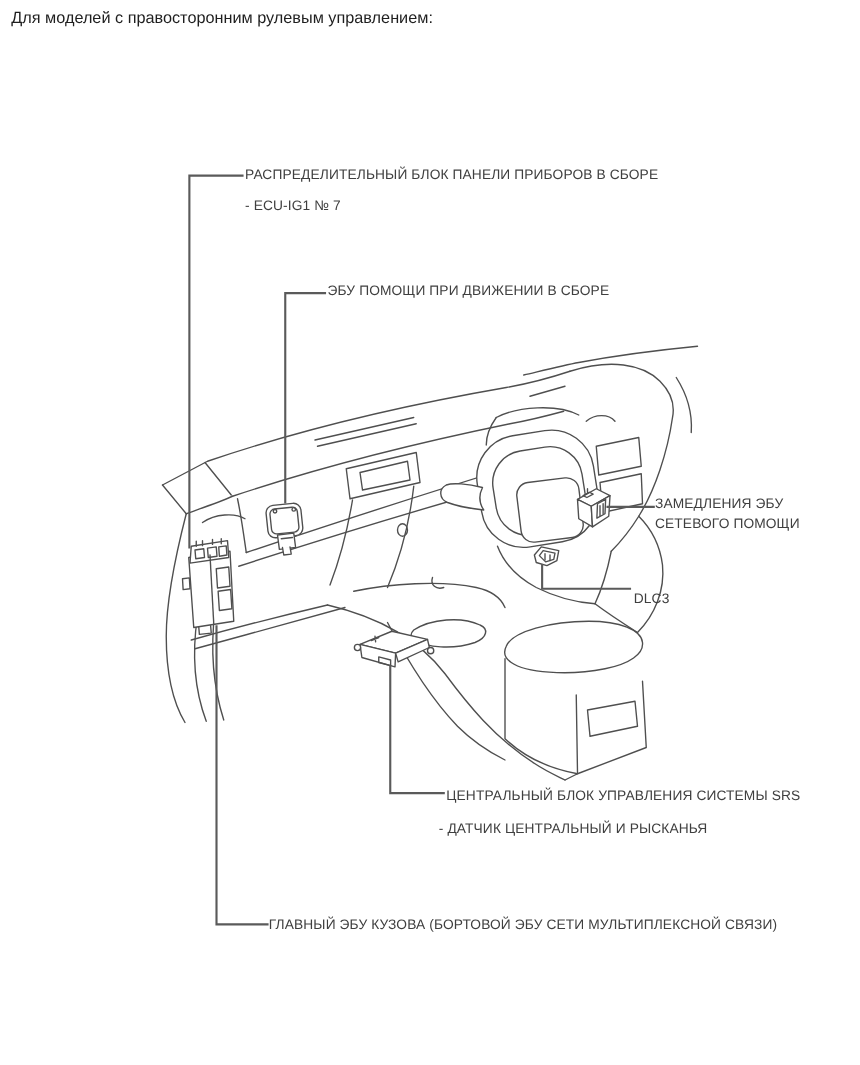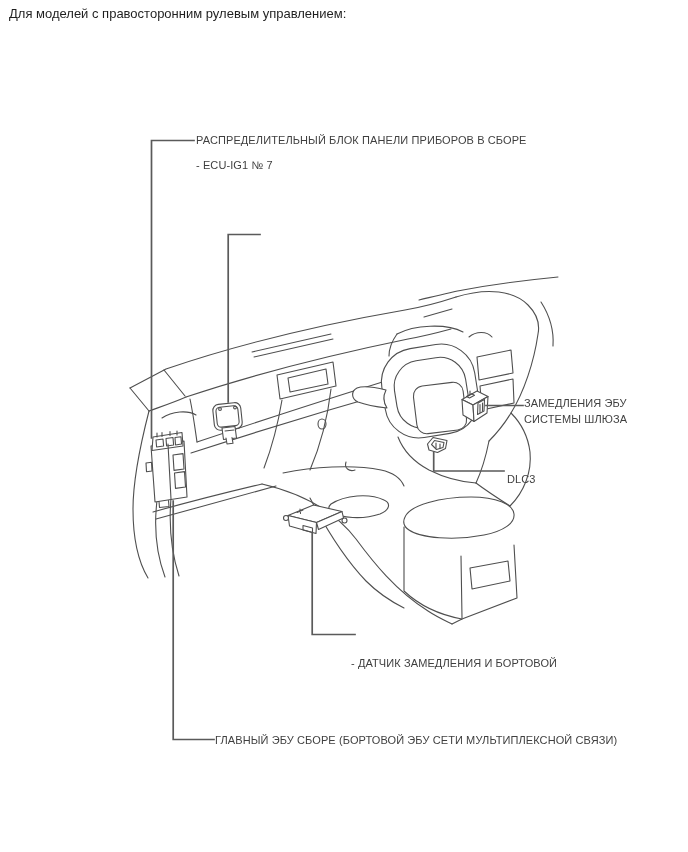--- a/index.html
+++ b/index.html
@@ -150,22 +150,24 @@
       <path class="leader" d="M 523,405.5 L 486,405.5"></path>
       <path class="leader" d="M 504,471 L 433.7,471 L 433.7,452"></path>
       <path class="leader" d="M 312.2,533 L 312.2,634.5 L 355,634.5"></path>
       <path class="leader" d="M 173.2,501 L 173.2,739.5 L 214,739.5"></path>
     </g>
   </svg>
 
   <div class="lbl" style="left:196px;top:133px">РАСПРЕДЕЛИТЕЛЬНЫЙ БЛОК ПАНЕЛИ ПРИБОРОВ В СБОРЕ</div>
   <div class="lbl" style="left:196px;top:158px">- ECU-IG1 № 7</div>
 
+  <div class="lbl" style="left:262px;top:226px">ЭБУ ПОМОЩИ ПРИ ДВИЖЕНИИ В СБОРЕ</div>
 
   <div class="lbl" style="left:524px;top:396px">ЗАМЕДЛЕНИЯ ЭБУ</div>
-  <div class="lbl" style="left:524px;top:412px">СИСТЕМЫ ШЛЮЗА</div>
+  <div class="lbl" style="left:524px;top:412px">СЕТЕВОГО ПОМОЩИ</div>
 
   <div class="lbl" style="left:507px;top:472px">DLC3</div>
 
-  <div class="lbl" style="left:351px;top:656px">- ДАТЧИК ЗАМЕДЛЕНИЯ И БОРТОВОЙ</div>
+  <div class="lbl" style="left:357px;top:630px">ЦЕНТРАЛЬНЫЙ БЛОК УПРАВЛЕНИЯ СИСТЕМЫ SRS</div>
+  <div class="lbl" style="left:351px;top:656px">- ДАТЧИК ЦЕНТРАЛЬНЫЙ И РЫСКАНЬЯ</div>
 
-  <div class="lbl" style="left:215px;top:733px">ГЛАВНЫЙ ЭБУ СБОРЕ (БОРТОВОЙ ЭБУ СЕТИ МУЛЬТИПЛЕКСНОЙ СВЯЗИ)</div>
+  <div class="lbl" style="left:215px;top:733px">ГЛАВНЫЙ ЭБУ КУЗОВА (БОРТОВОЙ ЭБУ СЕТИ МУЛЬТИПЛЕКСНОЙ СВЯЗИ)</div>
 </div>
 
 </body></html>

